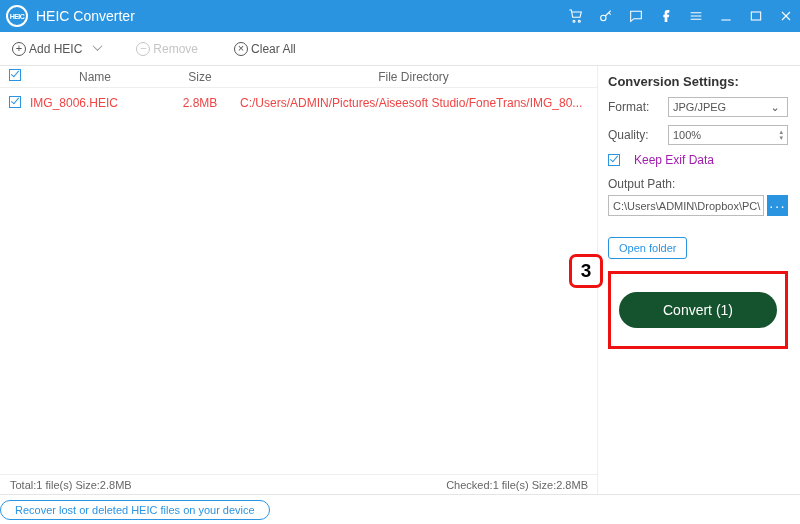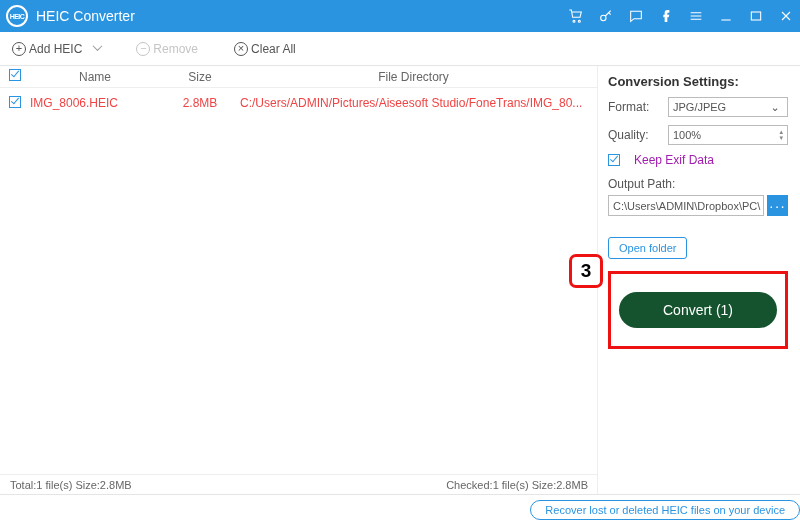--- a/index.html
+++ b/index.html
@@ -51,21 +51,21 @@
   .output-path { border: 1px solid #bbb; height: 21px; padding: 0 4px; font-size: 11px; flex: 1; white-space: nowrap; overflow: hidden; display: flex; align-items: center; }
   .browse-btn { width: 21px; height: 21px; background: #2b94e1; color: #fff; display: flex; align-items: center; justify-content: center; font-size: 14px; letter-spacing: 1px; cursor: pointer; }
   .open-folder { border: 1px solid #2b94e1; color: #2b94e1; padding: 4px 10px; border-radius: 3px; font-size: 11px; display: inline-block; cursor: pointer; }
   
   .convert-wrap { border: 3px solid #e11; padding: 18px 8px; margin-top: 12px; position: relative; }
   .convert-btn { background: #14532d; color: #fff; height: 36px; border-radius: 18px; display: flex; align-items: center; justify-content: center; font-size: 14px; cursor: pointer; }
   .callout { position: absolute; top: -20px; left: -42px; width: 34px; height: 34px; border: 3px solid #e11; border-radius: 7px; background: #fff; display: flex; align-items: center; justify-content: center; font-size: 19px; font-weight: bold; color: #000; }
   
   
   .status { position: absolute; bottom: 30px; left: 0; width: 598px; height: 20px; border-top: 1px solid #eee; display: flex; align-items: center; justify-content: space-between; padding: 0 10px; font-size: 11px; color: #666; }
-  .bottom-link-row { position: absolute; bottom: 0; left: 0; width: 800px; height: 30px; border-top: 1px solid #e5e5e5; display: flex; align-items: center; justify-content: flex-end; }
+  .bottom-link-row { position: absolute; bottom: 0; left: 0; width: 800px; height: 30px; border-top: 1px solid #e5e5e5; display: flex; align-items: center; justify-content: flex-start; }
   .bottom-link { border: 1px solid #2b94e1; color: #2b94e1; padding: 3px 14px; border-radius: 11px; font-size: 11px; cursor: pointer; }
 </style>
 </head>
 <body>
 
 <div class="titlebar">
   <div class="logo">HEIC</div>
   <div class="app-title">HEIC Converter</div>
   <div class="titlebar-icons">
     <div class="ti">

